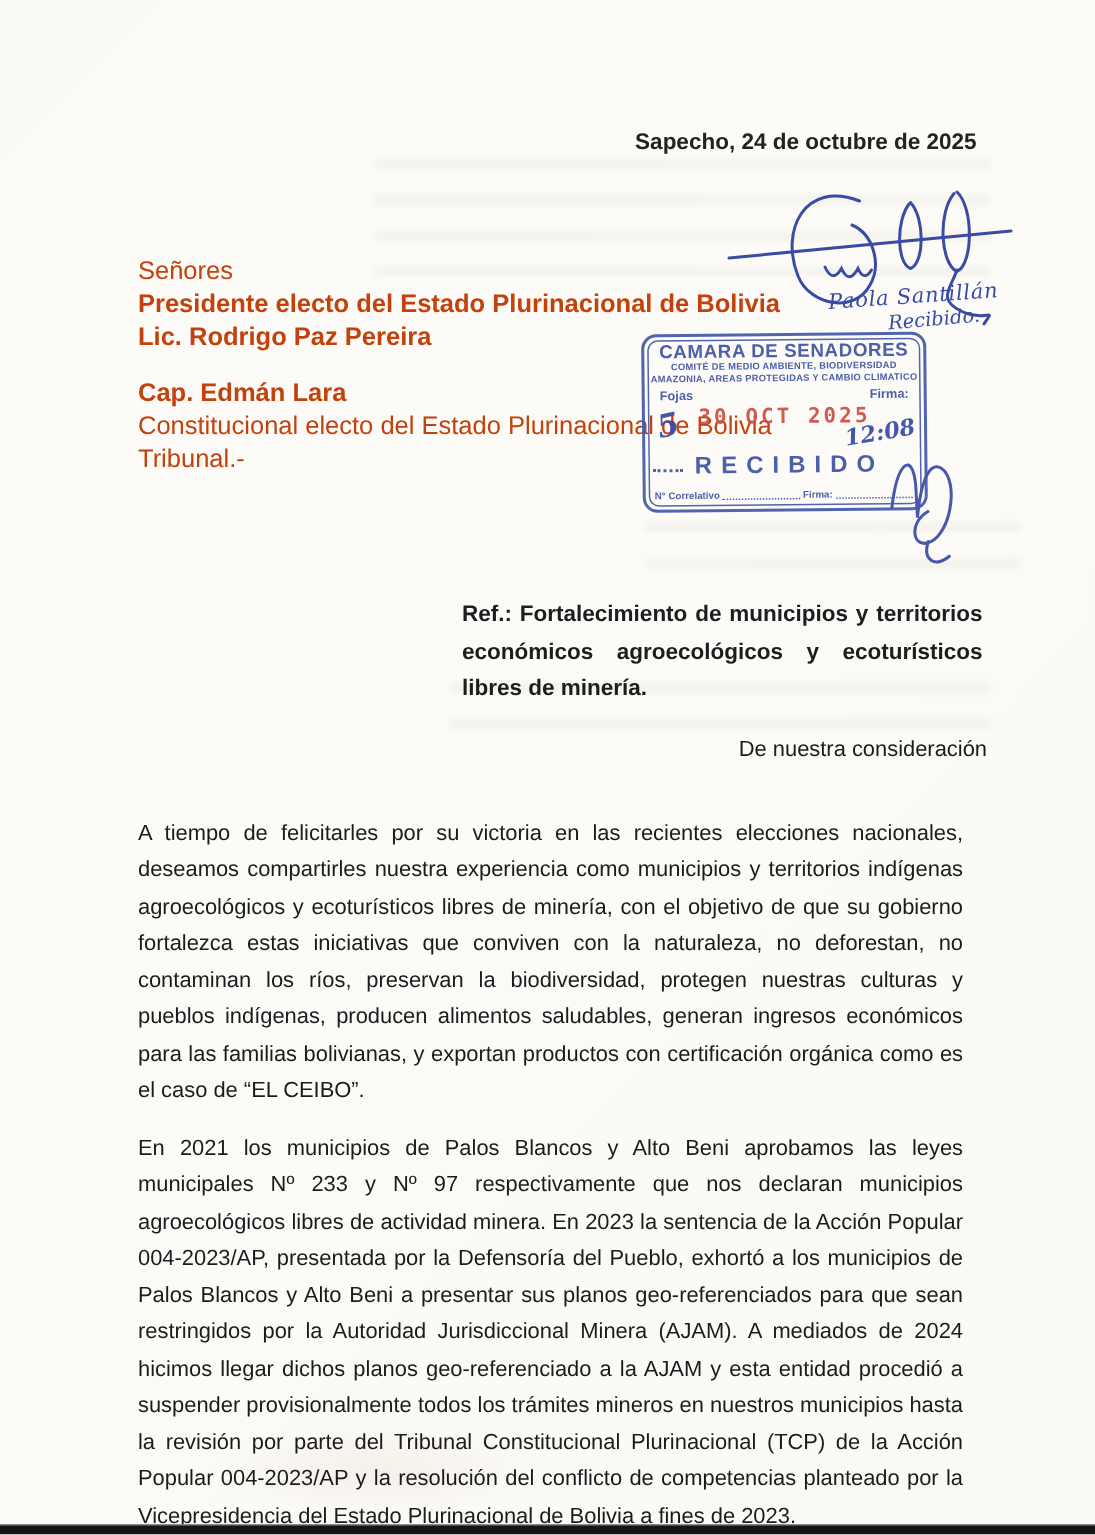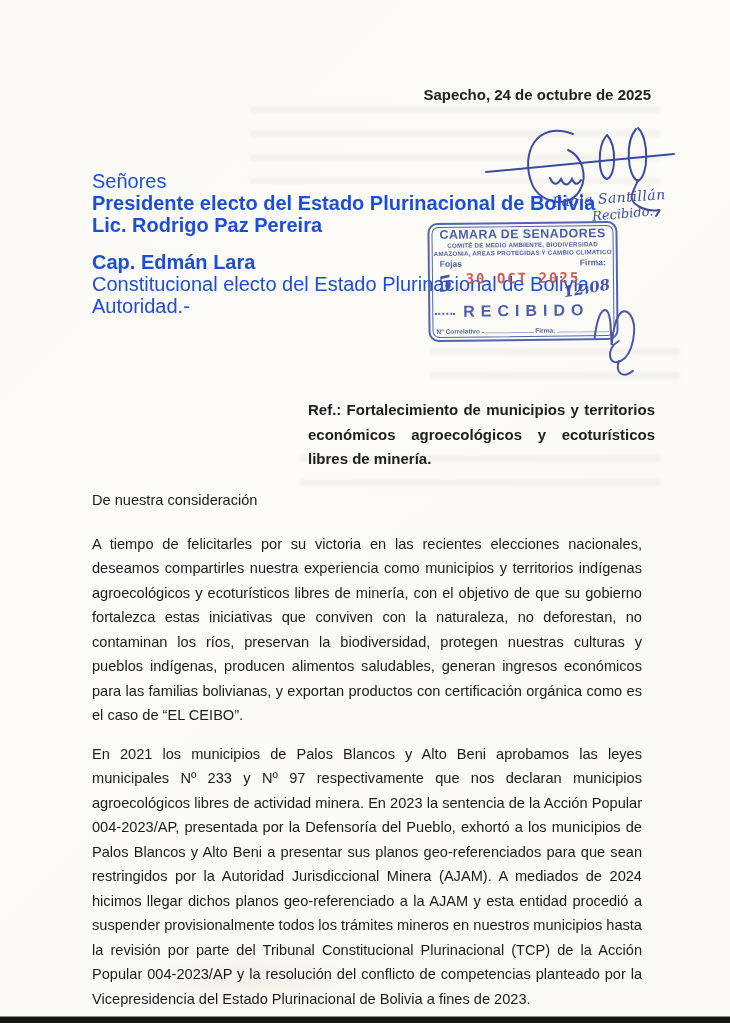--- a/index.html
+++ b/index.html
@@ -20,34 +20,34 @@
   .ghost.blob{
     background:radial-gradient(ellipse at center,rgba(190,150,140,0.10),transparent 70%);
     filter:blur(3px);
   }
 
   .dateline{
     position:absolute;top:86px;right:79px;
     font-size:15px;font-weight:bold;color:#222;
   }
 
-  .recipients{position:absolute;left:92px;top:170px;font-size:20px;line-height:22px;color:#1d4ed8;}
+  .recipients{position:absolute;left:92px;top:170px;font-size:17px;line-height:22px;color:#c2410c;}
   .recipients .b{font-weight:bold;}
   .recipients .gap{height:15px;}
 
   .ref{
     position:absolute;left:308px;top:398px;width:347px;
     font-size:15px;font-weight:bold;line-height:24.5px;text-align:justify;color:#1d1d1f;
   }
 
   .body-text{
     position:absolute;left:92px;top:488px;width:566px;
     font-size:14.6px;line-height:24.5px;color:#1b1b1d;
   }
-  .body-text .greeting{margin:0 0 19px 0;}
+  .body-text .greeting{margin:0 0 31px 0;text-align:right;}
   .body-text p{margin:0 16px 14px 0;text-align:justify;}
 
   
   .stamp{
     position:absolute;left:428px;top:222px;width:190px;height:119px;
     transform:rotate(-0.6deg);color:#4054a6;opacity:0.93;
   }
   .stamp-outer{
     position:absolute;inset:0;border:2.5px solid #4559aa;border-radius:10px;
   }
@@ -134,21 +134,21 @@
   <div class="hand sig-name">Paola Santillán</div>
   <div class="hand sig-note">Recibido.</div>
 
   <div class="recipients">
     <div>Señores</div>
     <div class="b">Presidente electo del Estado Plurinacional de Bolivia</div>
     <div class="b">Lic. Rodrigo Paz Pereira</div>
     <div class="gap"></div>
     <div class="b">Cap. Edmán Lara</div>
     <div>Constitucional electo del Estado Plurinacional de Bolivia</div>
-    <div>Autoridad.-</div>
+    <div>Tribunal.-</div>
   </div>
 
   <div class="stamp">
     <div class="stamp-outer"></div>
     <div class="stamp-inner"></div>
     <div class="title">CAMARA DE SENADORES</div>
     <div class="sub sub1">COMITÉ DE MEDIO AMBIENTE, BIODIVERSIDAD</div>
     <div class="sub sub2">AMAZONIA, AREAS PROTEGIDAS Y CAMBIO CLIMATICO</div>
     <div class="labels">
       <span>Fojas</span>

